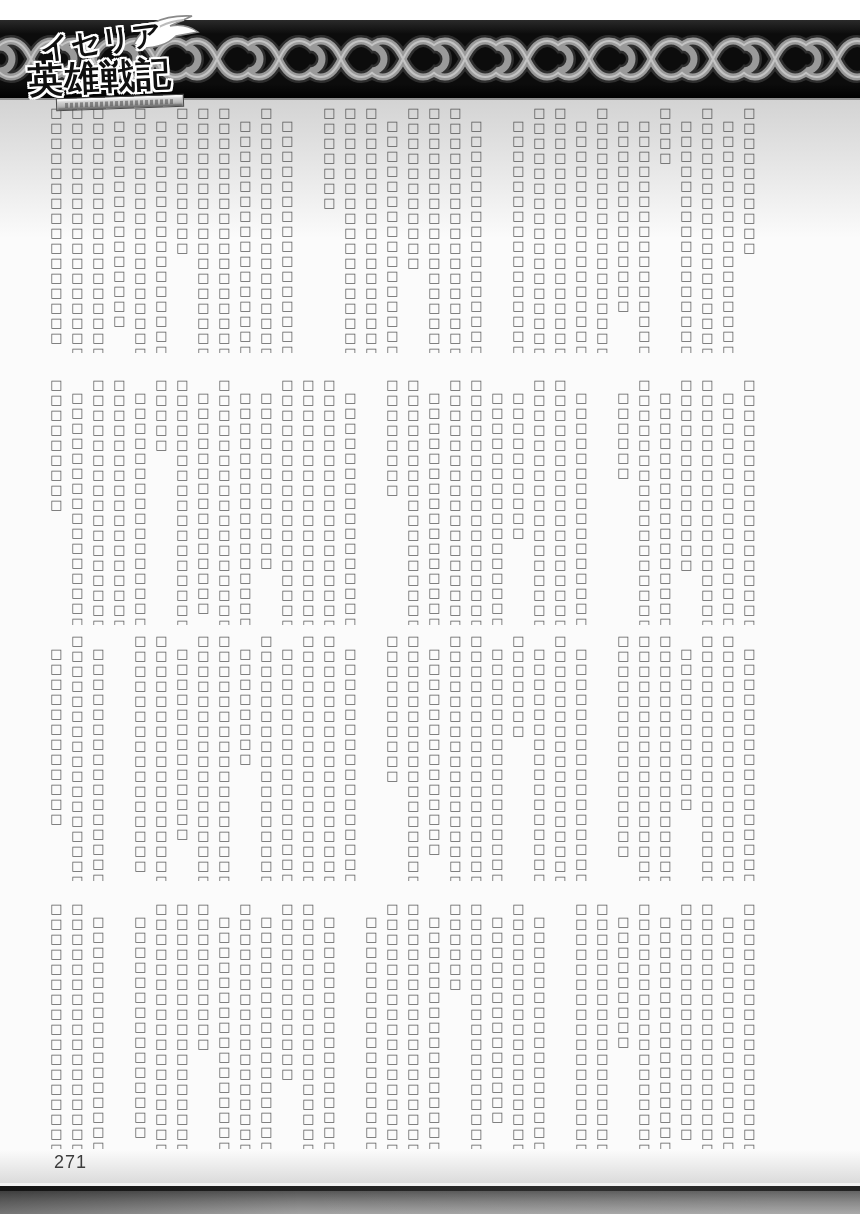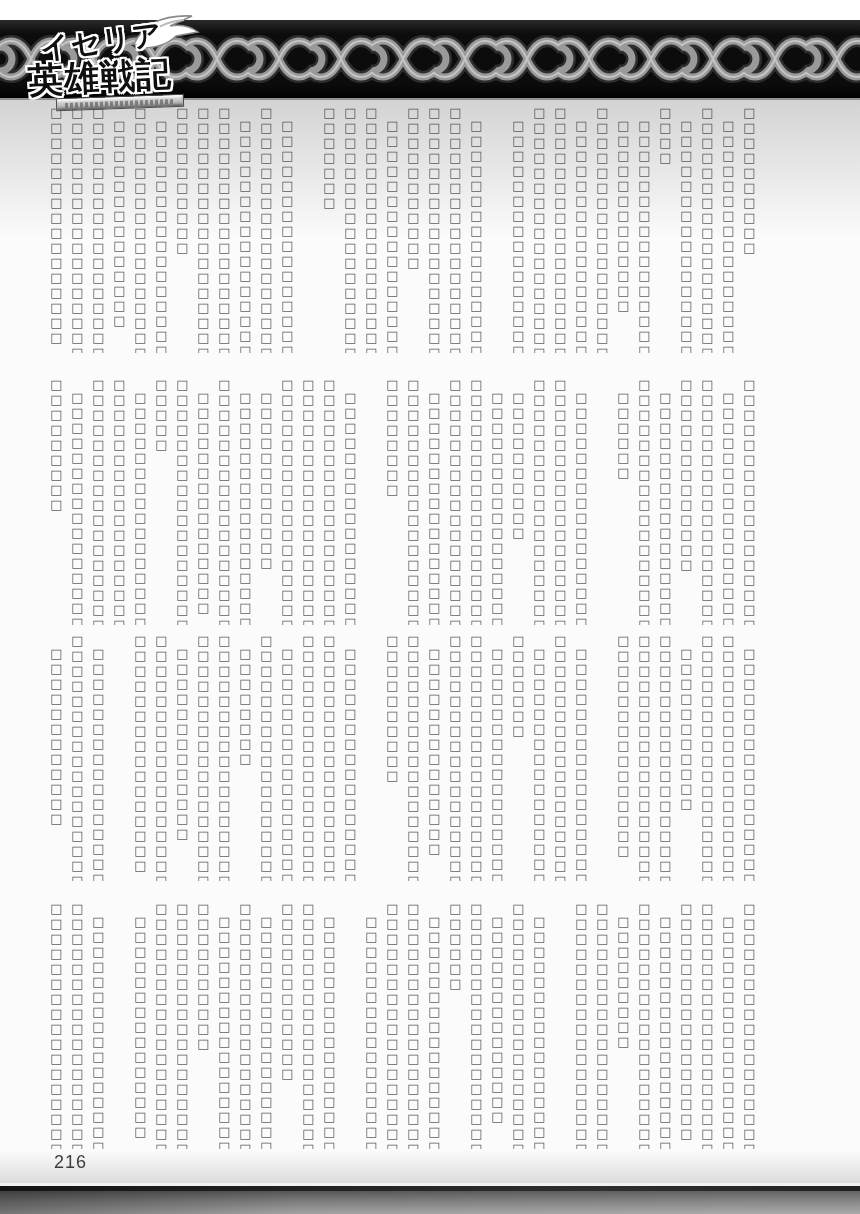--- a/index.html
+++ b/index.html
@@ -260,21 +260,21 @@
       <div class="tline" style="padding-top: 0px;">□□□□□□□□□□□□□□□□□□□</div>
       <div class="tline" style="padding-top: 13px;">□□□□□□□□□□□□□□□</div>
       <div class="tline" style="padding-top: 0px;"></div>
       <div class="tline" style="padding-top: 13px;">□□□□□□□□□□□□□□□□□□□</div>
       <div class="tline" style="padding-top: 0px;">□□□□□□□□□□□□□□□□□□□</div>
       <div class="tline" style="padding-top: 0px;">□□□□□□□□□□□□□□□□□□</div>
     </div>
 
   <div class="footer-shade"></div>
 
-  <div class="page-number">216</div>
+  <div class="page-number">271</div>
 
   <div class="footer-bar">
     <div class="hi"></div>
     <div class="dark"></div>
     <div class="grad"></div>
   </div>
 
 </div>
 
 </body></html>

